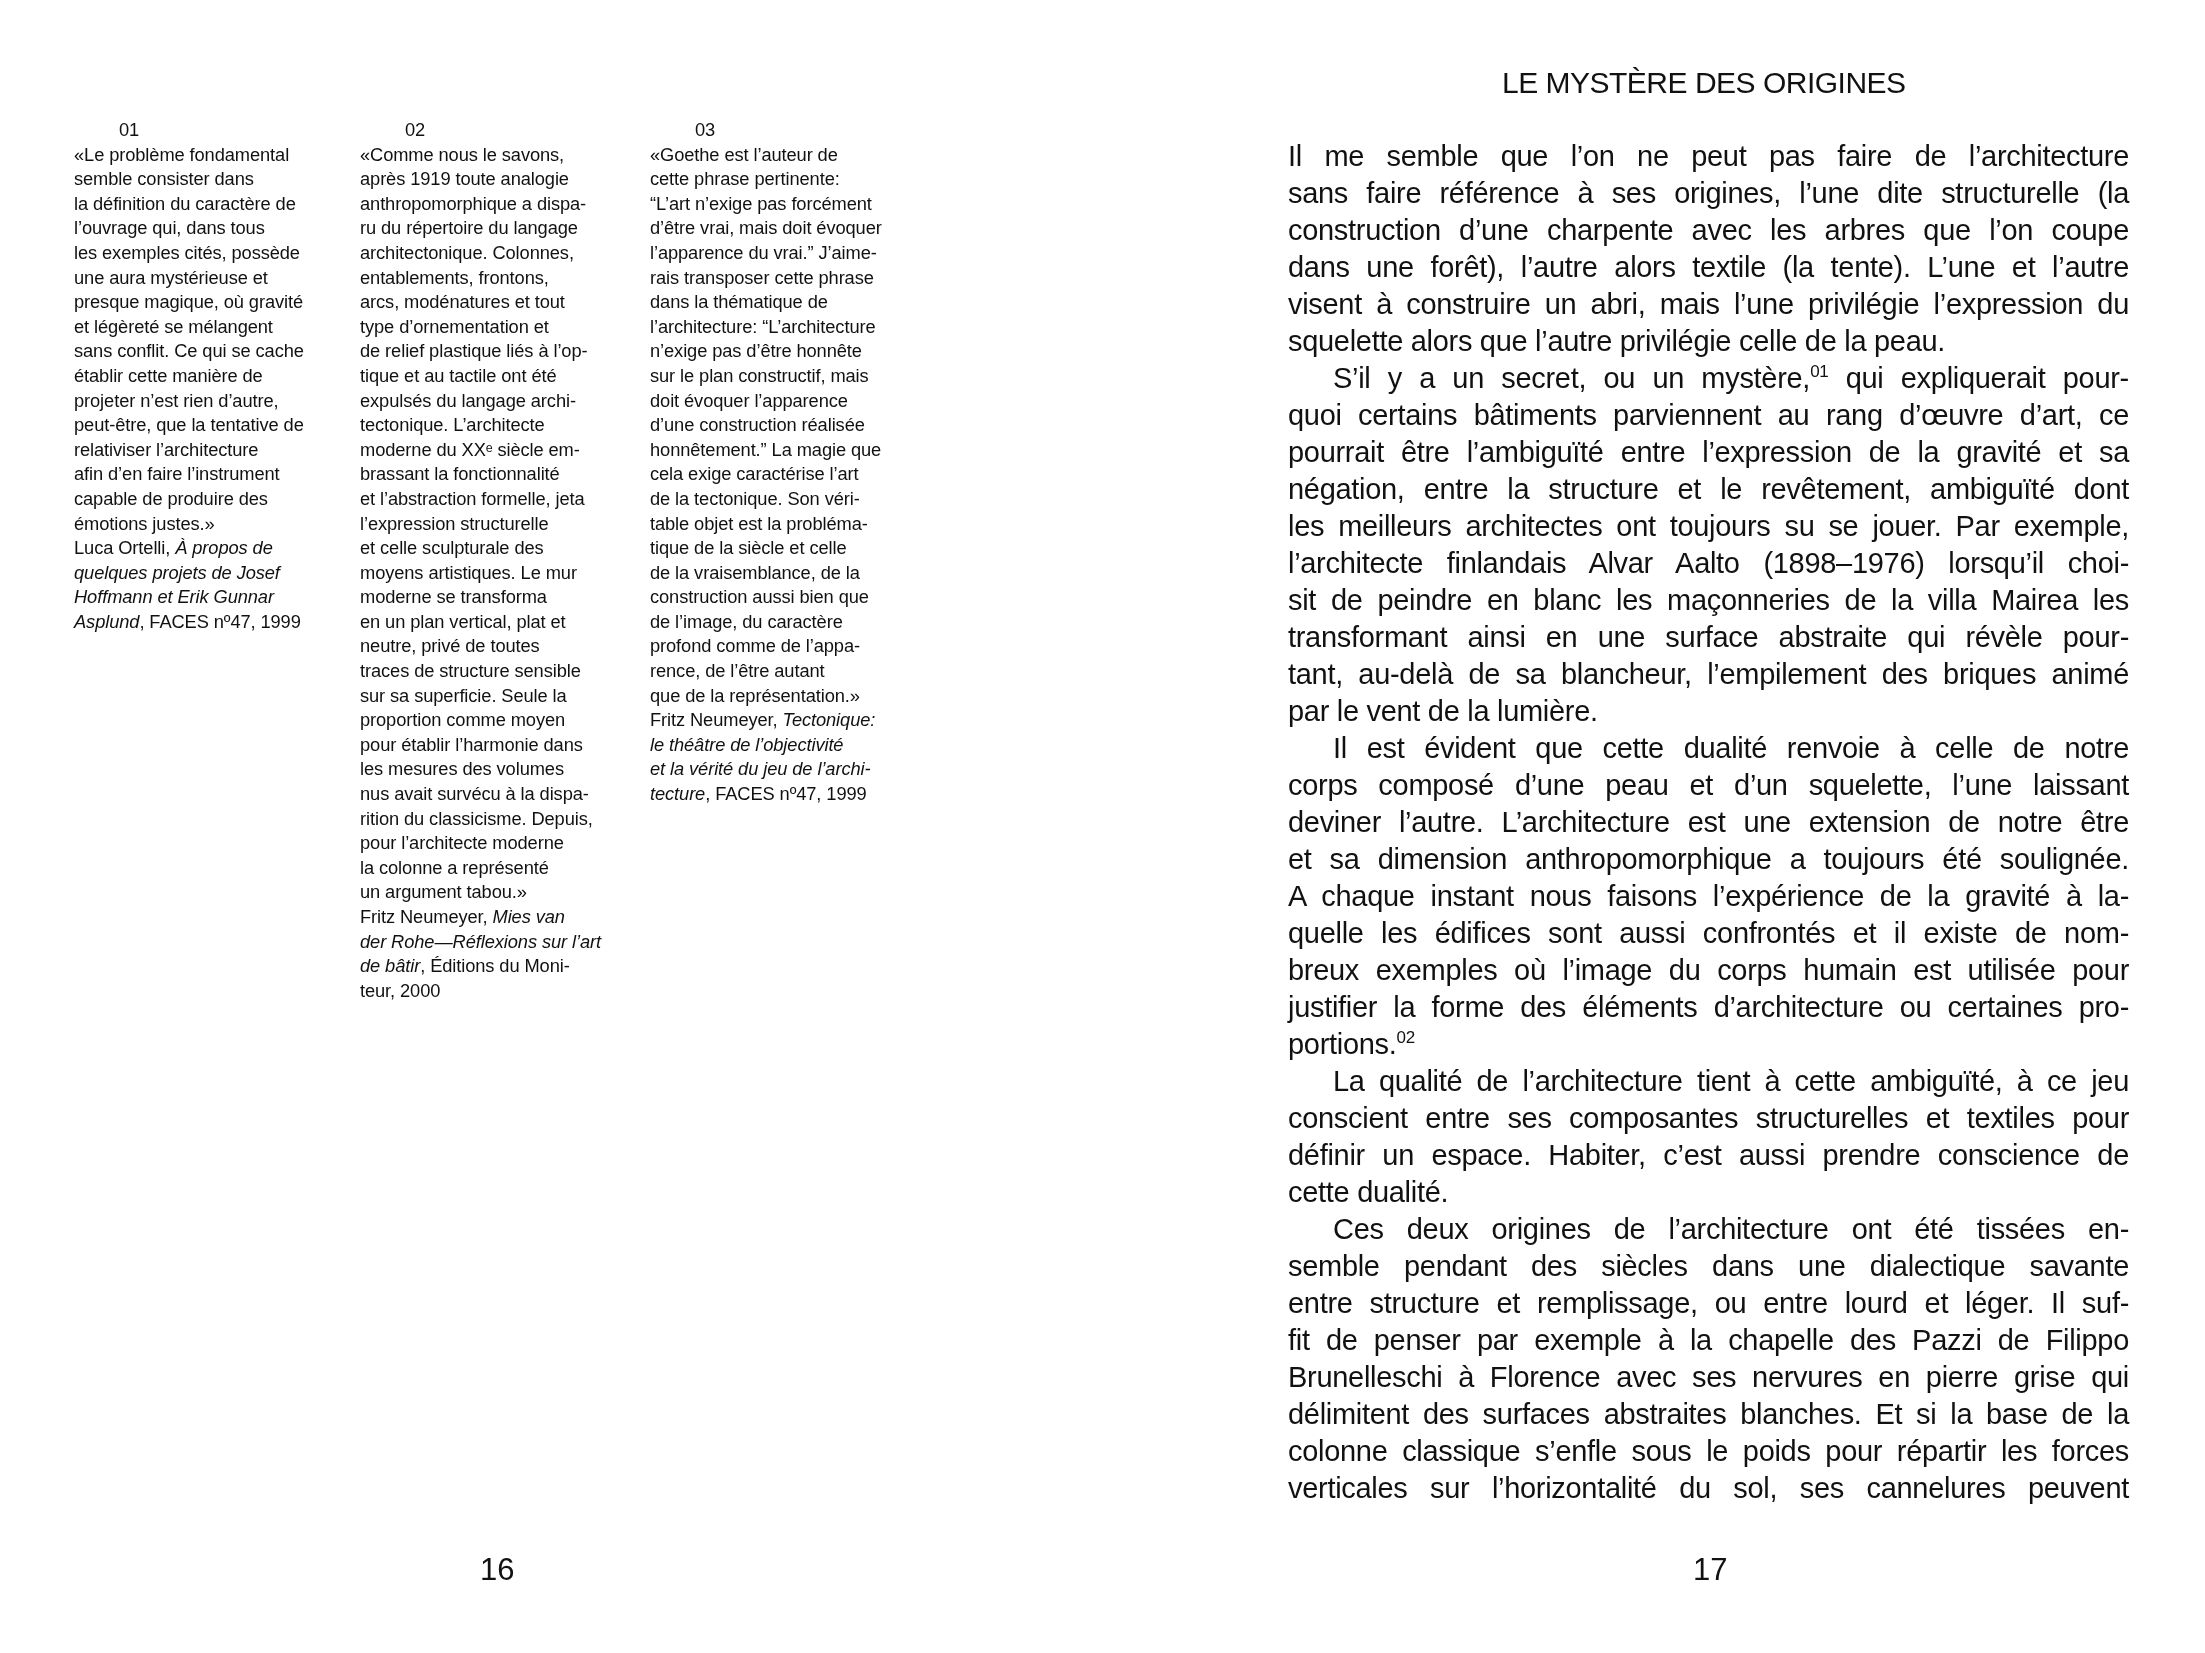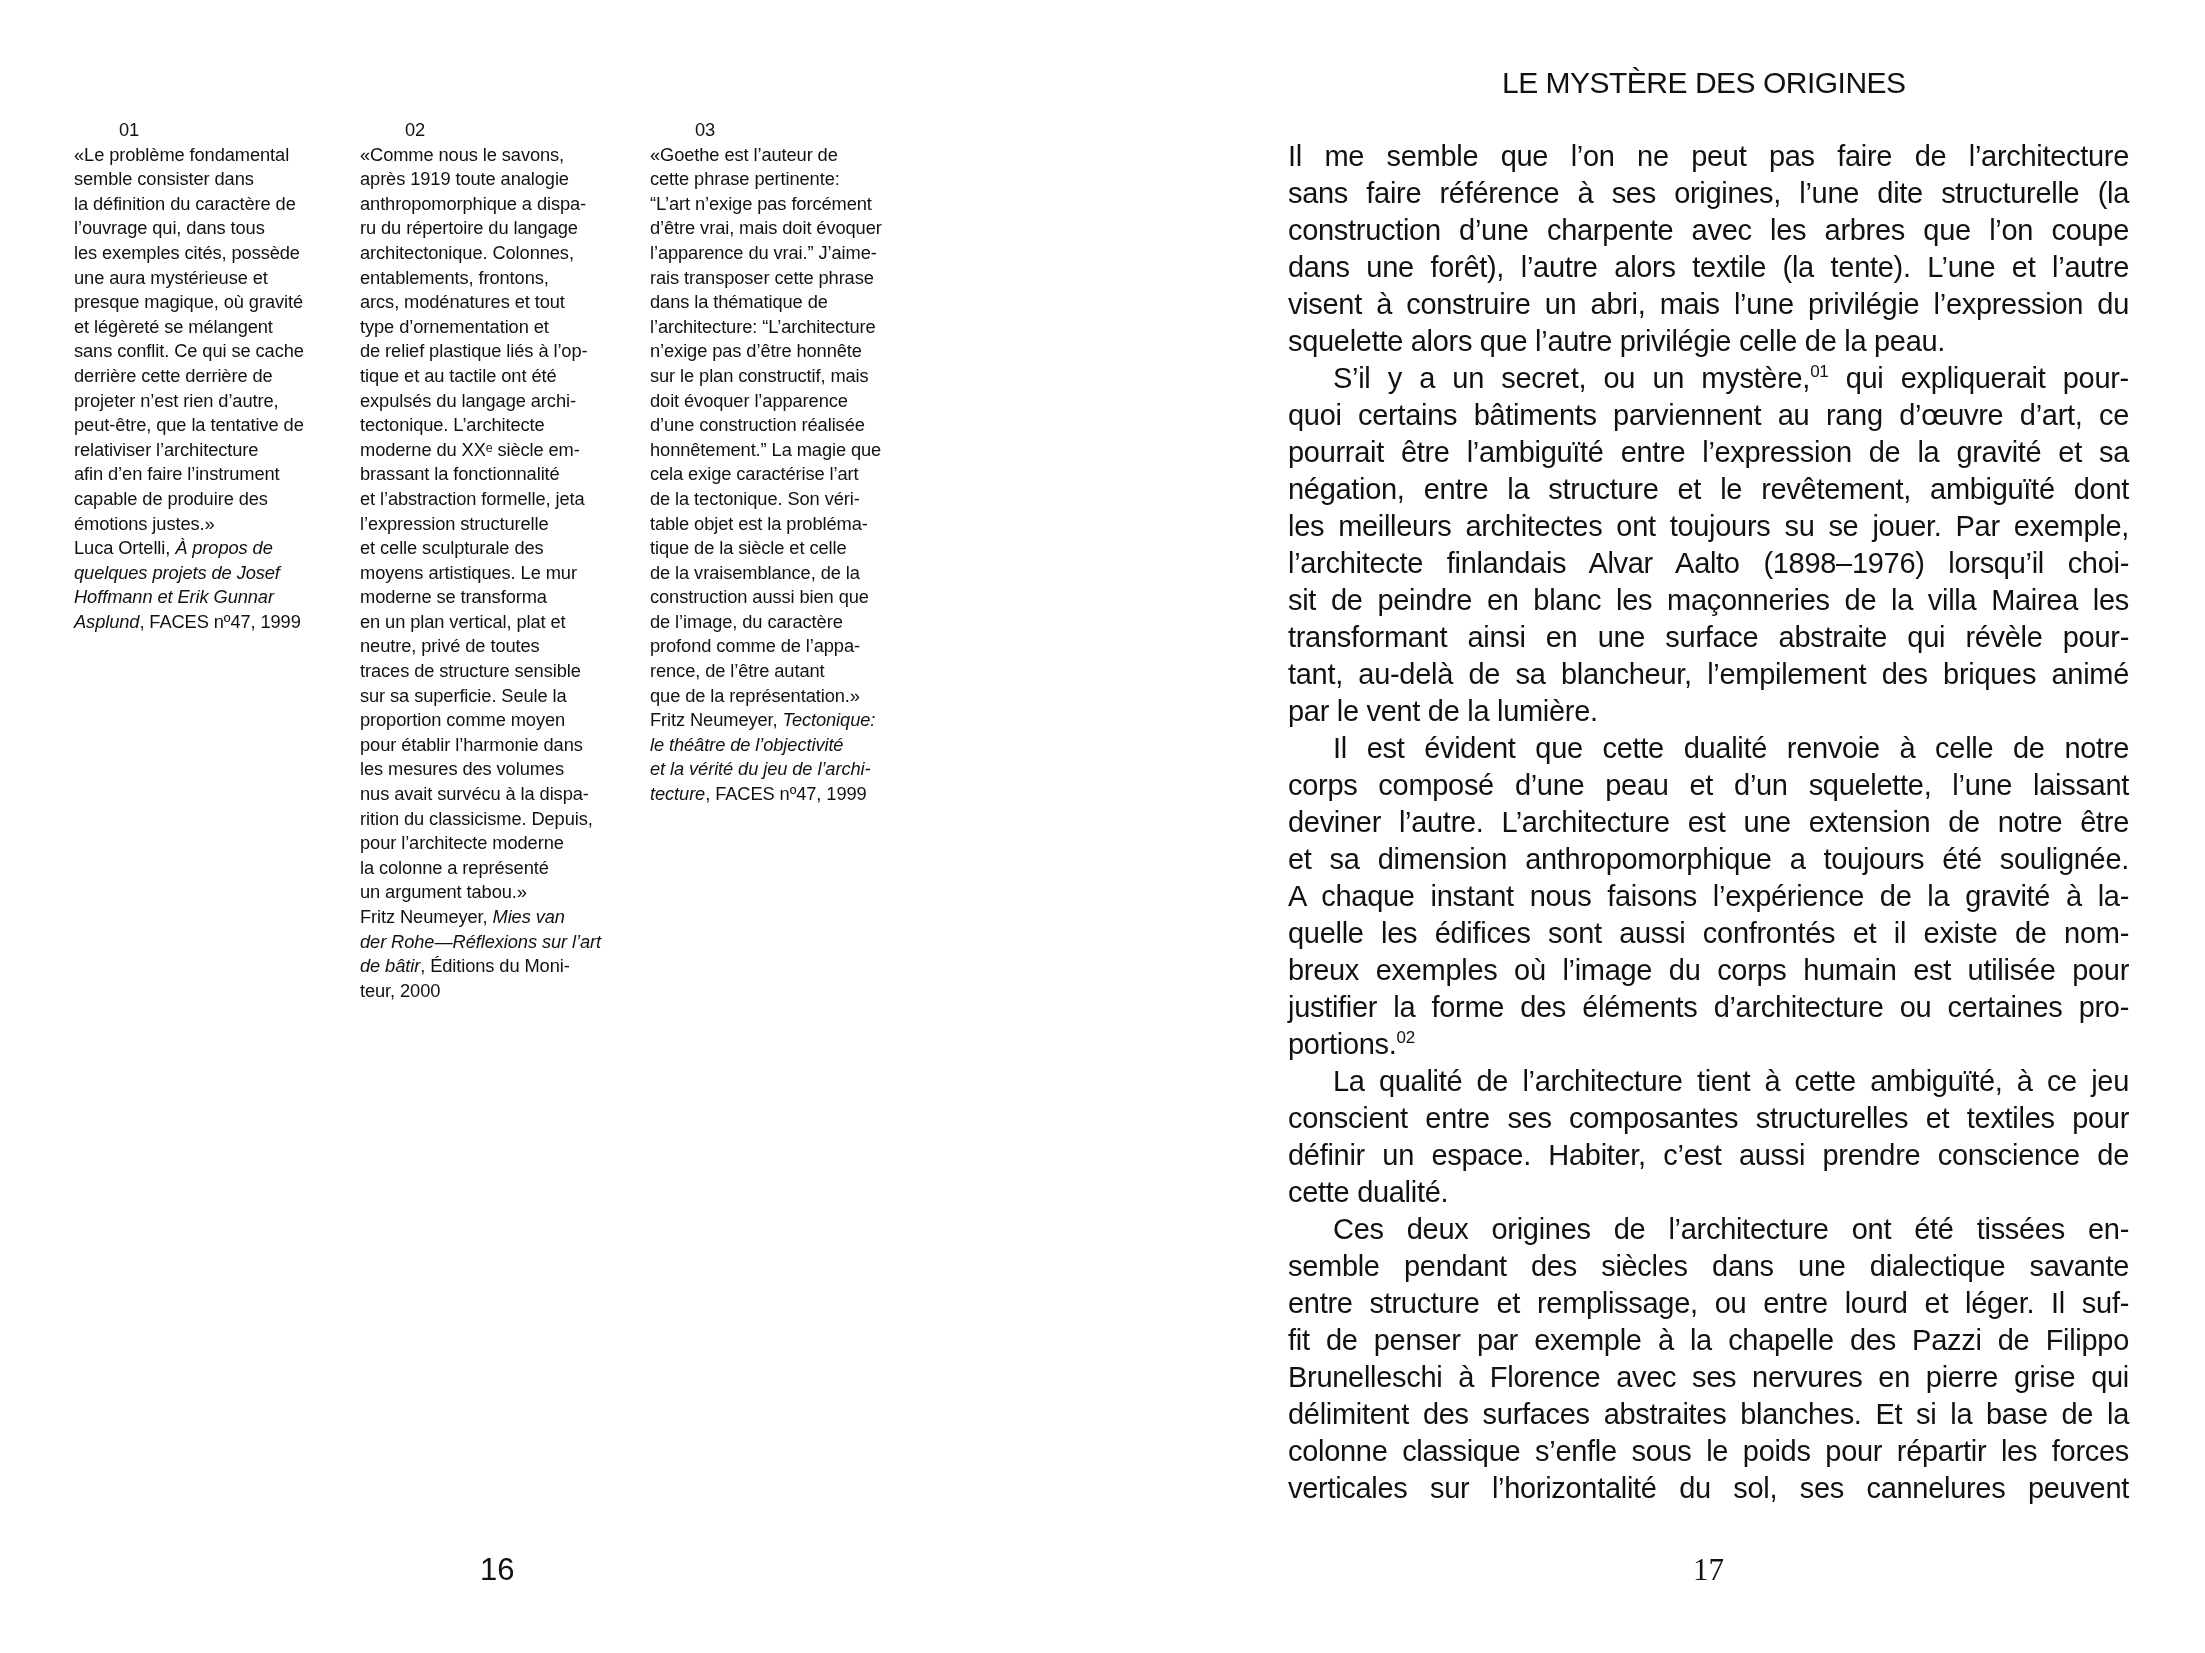--- a/index.html
+++ b/index.html
@@ -84,40 +84,40 @@
     vertical-align: 11px;
   }
 
   .folio {
     position: absolute;
     top: 1551px;
     font-size: 31px;
     line-height: 37px;
   }
   .folio-left { left: 480px; }
-  .folio-right { left: 1693px; font-family: Liberation Serif, serif; }
+  .folio-right { left: 1693px; }
 </style>
 </head>
 <body>
 
 <div class="page page-left">
 
   <div class="note-col col-1">
     <span class="note-num">01</span>
     <div class="note-lines">
         <span class="line">«Le problème fondamental</span>
         <span class="line">semble consister dans</span>
         <span class="line">la définition du caractère de</span>
         <span class="line">l’ouvrage qui, dans tous</span>
         <span class="line">les exemples cités, possède</span>
         <span class="line">une aura mystérieuse et</span>
         <span class="line">presque magique, où gravité</span>
         <span class="line">et légèreté se mélangent</span>
         <span class="line">sans conflit. Ce qui se cache</span>
-        <span class="line">derrière cette derrière de</span>
+        <span class="line">établir cette manière de</span>
         <span class="line">projeter n’est rien d’autre,</span>
         <span class="line">peut-être, que la tentative de</span>
         <span class="line">relativiser l’architecture</span>
         <span class="line">afin d’en faire l’instrument</span>
         <span class="line">capable de produire des</span>
         <span class="line">émotions justes.»</span>
       </div>
     <div class="note-cite">
         <span class="line"><span>Luca Ortelli, </span><span class="ital">À propos de</span></span>
         <span class="line"><span class="ital">quelques projets de Josef</span></span>

